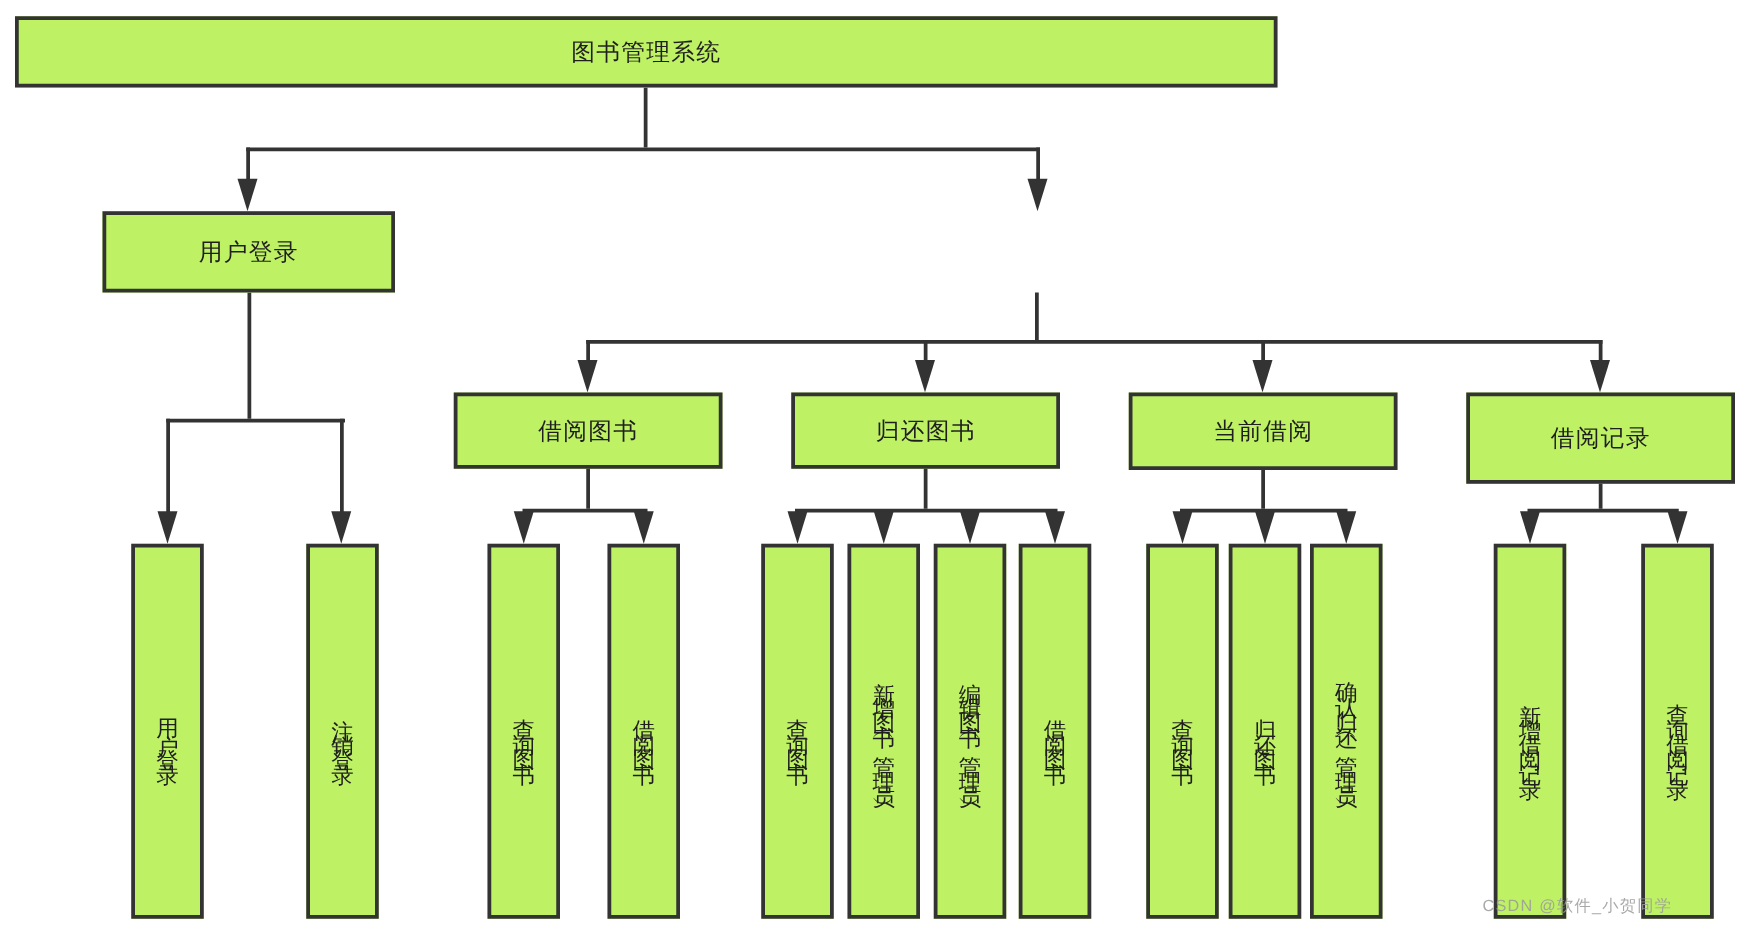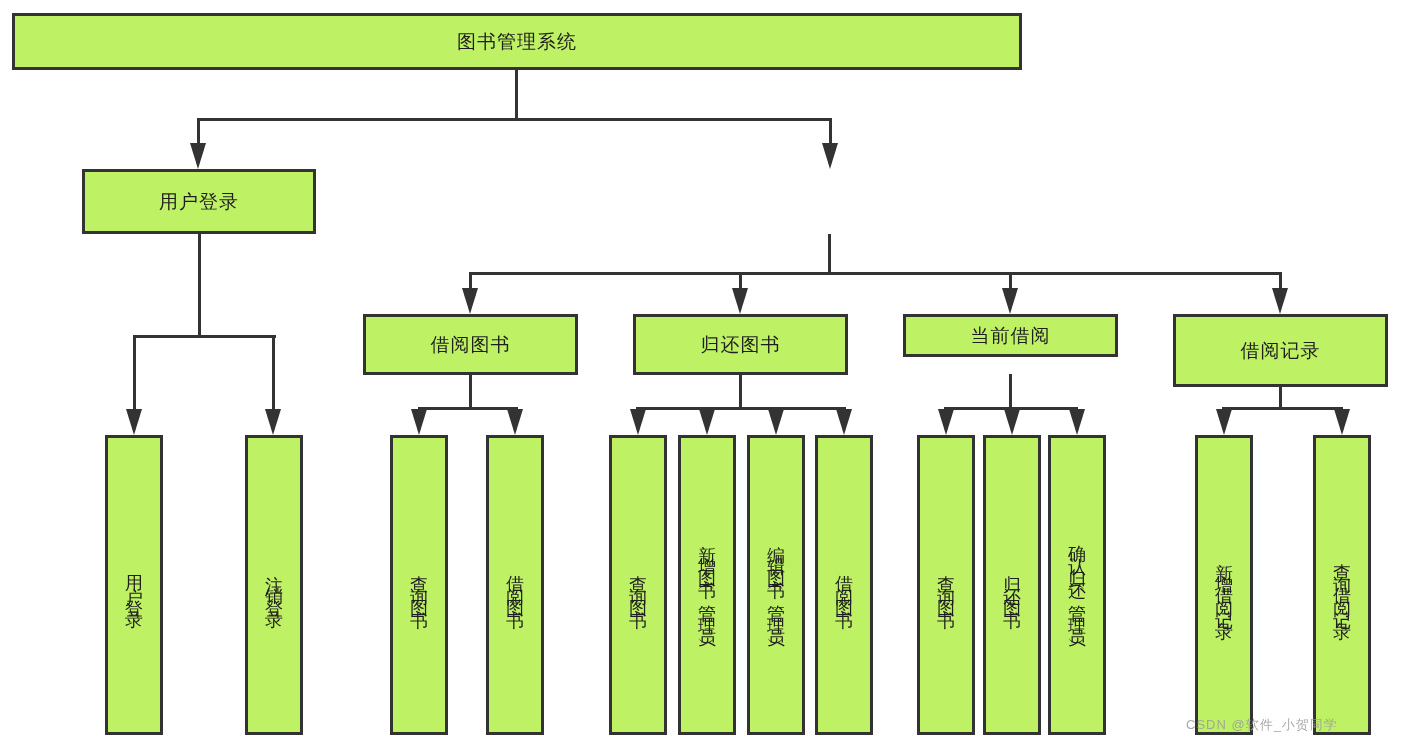--- a/index.html
+++ b/index.html
@@ -120,21 +120,21 @@
   <div class="box" style="left:82px;top:169px;width:234px;height:65px">
     <span class="hlabel">用户登录</span>
   </div>
 
   <div class="box" style="left:363px;top:314px;width:215px;height:61px">
     <span class="hlabel">借阅图书</span>
   </div>
   <div class="box" style="left:633px;top:314px;width:215px;height:61px">
     <span class="hlabel">归还图书</span>
   </div>
-  <div class="box" style="left:903px;top:314px;width:215px;height:43px">
+  <div class="box" style="left:903px;top:314px;width:215px;height:62px">
     <span class="hlabel">当前借阅</span>
   </div>
   <div class="box" style="left:1173px;top:314px;width:215px;height:73px">
     <span class="hlabel">借阅记录</span>
   </div>
 
   <div class="box" style="left:105px;top:435px;width:58px;height:300px">
     <span class="vlabel">用户登录</span>
   </div>
   <div class="box" style="left:245px;top:435px;width:58px;height:300px">

